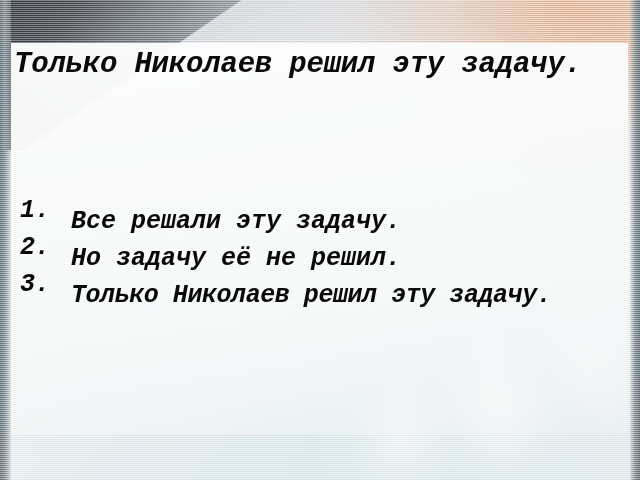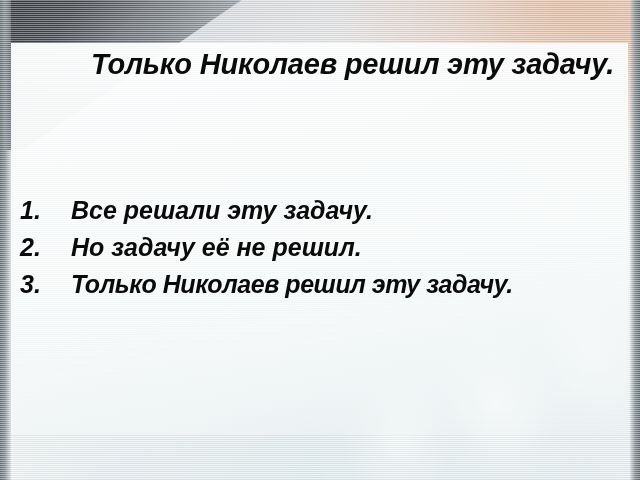--- a/index.html
+++ b/index.html
@@ -6,23 +6,22 @@
     margin: 0;
     padding: 0;
     background: #ffffff;
   }
 
   #slide {
     position: relative;
     width: 640px;
     height: 480px;
     overflow: hidden;
-    font-family: Liberation Sans, sans-serif;
+    font-family: Liberation Mono, monospace;
     background: #f2f4f5;
-    text-align: right;
   }
 
   
 
   .bg-base {
     position: absolute;
     inset: 0;
     background:
       radial-gradient(120% 90% at 88% 2%,  rgba(236,168,120,0.55) 0%, rgba(236,186,150,0.30) 16%, rgba(244,222,206,0.12) 30%, rgba(255,255,255,0) 48%),
       radial-gradient(70% 55% at 97% 6%,  rgba(222,140,96,0.45) 0%, rgba(235,180,150,0.16) 38%, rgba(255,255,255,0) 62%),
@@ -160,21 +159,21 @@
 
   .list-num {
     position: absolute;
     left: 20px;
     top: 0;
   }
 
   .list-text {
     position: absolute;
     left: 71px;
-    top: 0;
+    top: 11px;
   }
 
   .list-item.tight .list-text {
     letter-spacing: -0.45px;
   }
 </style>
 </head>
 <body>
 
 <div id="slide">

